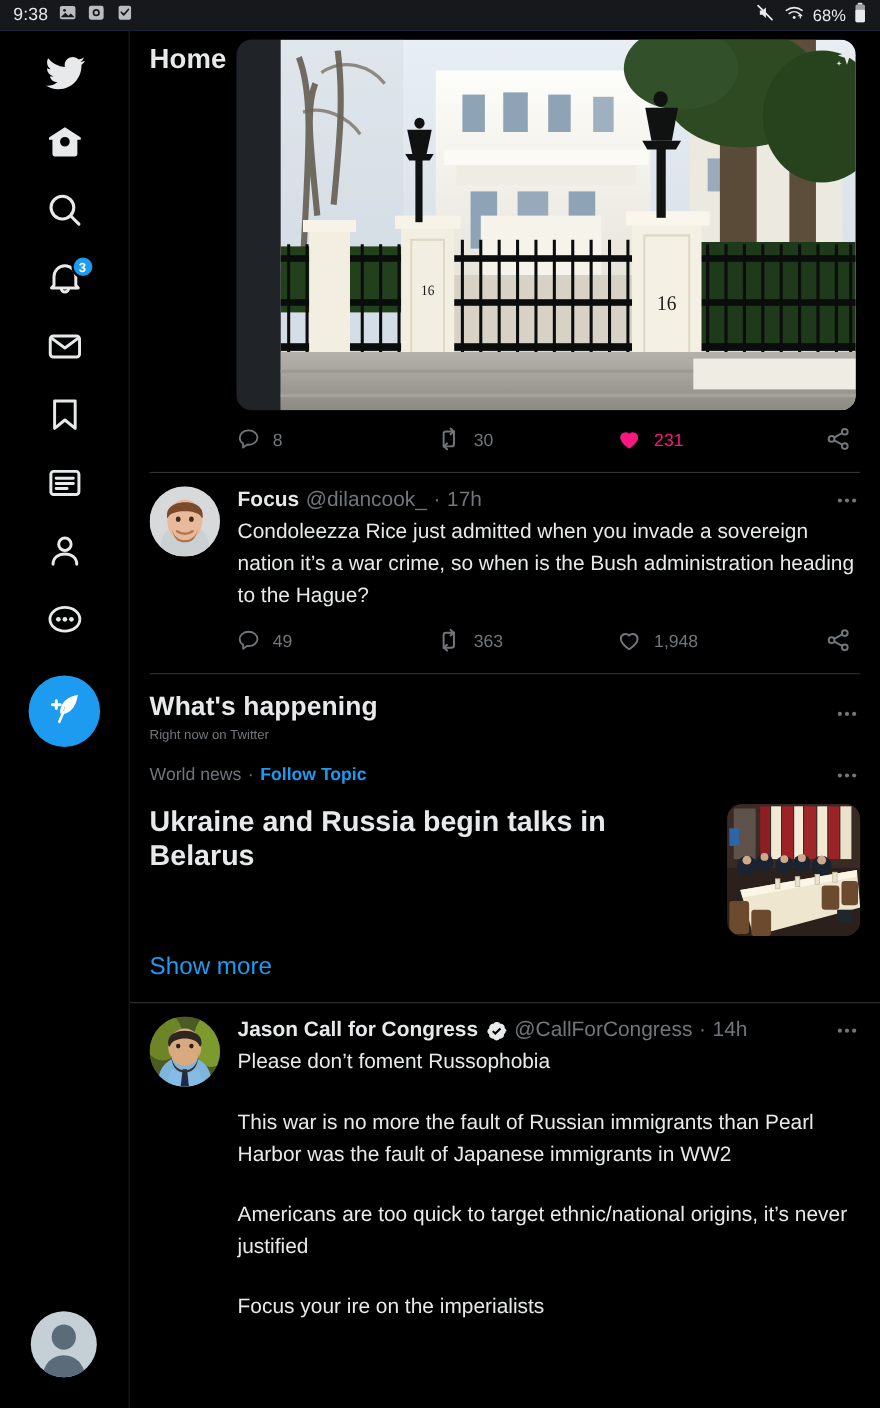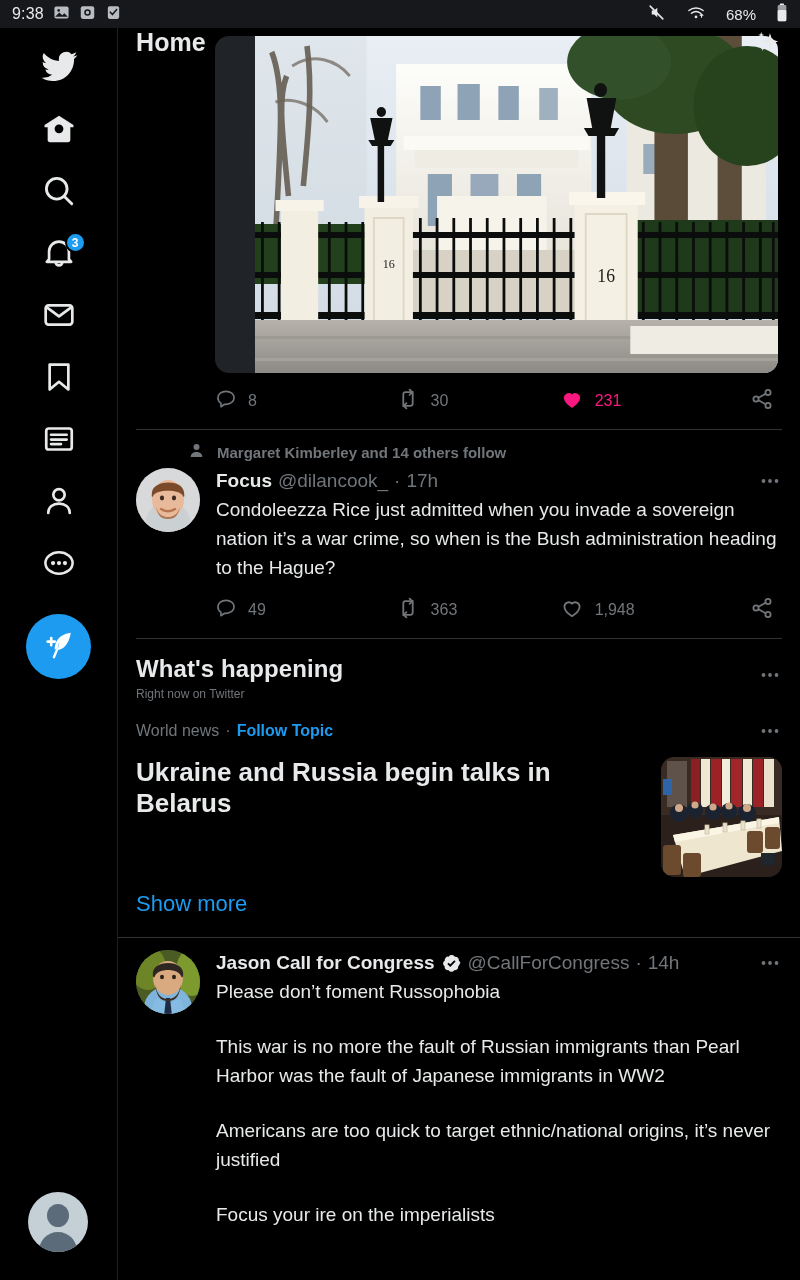--- a/index.html
+++ b/index.html
@@ -13,21 +13,21 @@
 
   
   .statusbar {
     position: absolute; top: 0; left: 0; width: 800px; height: 28px;
     background: #16181b;
     display: flex; align-items: center;
     padding: 0 12px;
     color: #e7e9ea;
   }
   .sb-left { display: flex; align-items: center; gap: 9px; }
-  .sb-right { display: flex; align-items: center; gap: 20px; margin-left: auto; }
+  .sb-right { display: flex; align-items: center; gap: 7px; margin-left: auto; }
   .sb-clock { font-size: 16px; letter-spacing: .2px; color: #e7e9ea; }
   .sb-pct { font-size: 15px; color: #e7e9ea; }
   .sb-ico { display: block; }
 
   
   .rail {
     position: absolute; top: 28px; left: 0; width: 118px; height: 1252px;
     background: #000;
     border-right: 1px solid #1c1f23;
     display: flex; flex-direction: column; align-items: center;
@@ -67,21 +67,21 @@
   }
 
   
   .main {
     position: absolute; top: 28px; left: 118px;
     width: 682px; height: 1252px;
     background: #000; overflow: hidden;
   }
   .topbar {
     position: relative; height: 52px;
-    display: flex; 
+    display: flex; align-items: center;
     padding: 0 18px;
     z-index: 5;
   }
   .topbar-title {
     font-size: 25px; font-weight: bold; color: #e7e9ea; letter-spacing: .1px;
   }
   .sparkle { margin-left: auto; }
 
   
   .tweet-media-card { padding: 0 18px 0 18px; margin-top: -52px; }
@@ -459,29 +459,20 @@
                 <circle cx="18" cy="18.5" r="2.6" stroke="#71767b" stroke-width="1.8" fill="none"></circle>
                 <path d="M8.4 10.7l7.2-3.9M8.4 13.3l7.2 3.9" stroke="#71767b" stroke-width="1.8"></path>
               </svg>
           </span>
         </div>
       </div>
       <div class="divider"></div>
     </article>
 
     <article class="tweet">
-      <div class="social-ctx">
-        <span>
-          <svg width="17" height="17" viewBox="0 0 24 24">
-              <circle cx="12" cy="7" r="4.2" fill="#71767b"></circle>
-              <path d="M3.8 21c0-4.4 3.6-7 8.2-7s8.2 2.6 8.2 7z" fill="#71767b"></path>
-            </svg>
-        </span>
-        <span>Margaret Kimberley and 14 others follow</span>
-      </div>
       <div class="tweet-row">
         <div class="avatar">
           <svg viewBox="0 0 64 64">
             <rect width="64" height="64" fill="#d7d9da"></rect>
             <ellipse cx="32" cy="54" rx="22" ry="20" fill="#cbd0d2"></ellipse>
             <ellipse cx="32" cy="31" rx="16" ry="19" fill="#e8b99a"></ellipse>
             <path d="M16 24c2-12 30-13 32 0 .8 5 0 6-1 4-3-7-27-7-30 0-1 2-1.6 1-1-4z" fill="#7a4a2b"></path>
             <ellipse cx="26" cy="30" rx="2.1" ry="2.4" fill="#3a2a20"></ellipse>
             <ellipse cx="38" cy="30" rx="2.1" ry="2.4" fill="#3a2a20"></ellipse>
             <path d="M25 41c4 3 10 3 14 0" stroke="#b8764f" stroke-width="2.4" fill="none" stroke-linecap="round"></path>

